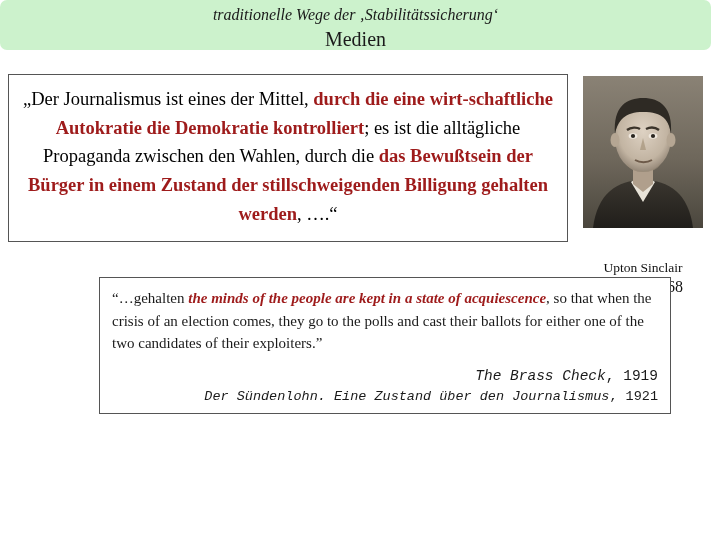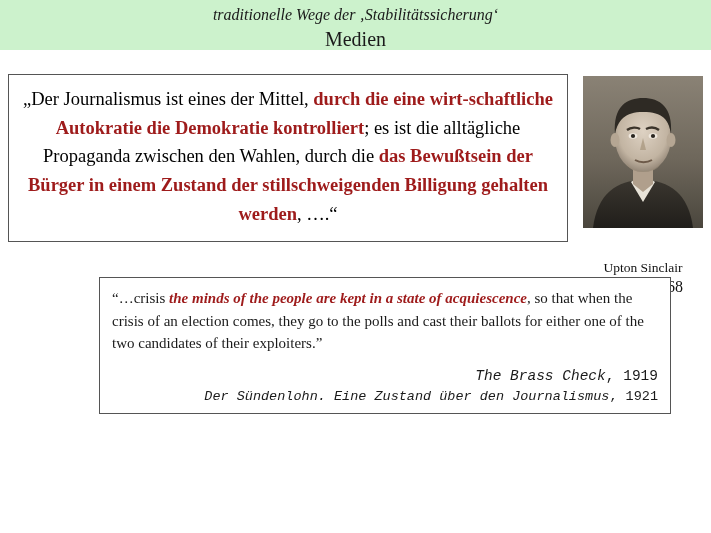--- a/index.html
+++ b/index.html
@@ -23,20 +23,21 @@
   }
   
   .header-band {
     position: absolute;
     left: 0;
     top: 0;
     width: 711px;
     height: 50px;
     background: #ccf2cc;
     text-align: center;
+    border-radius: 7px;
   }
   .header-subtitle {
     font-family: "Liberation Serif", serif;
     font-style: italic;
     font-size: 16px;
     color: #1a1a1a;
     line-height: 1.35;
     padding-top: 4px;
   }
   .header-title {
@@ -203,21 +204,21 @@
     </svg>
   </div>
 
   <div class="portrait-caption">
     <div>Upton Sinclair</div>
     <div class="portrait-dates">1878 – 1968</div>
   </div>
 
   <div class="english-box">
     <div class="english-text">
-      <span>“…crisis </span><span class="bold-red">the minds of the people are kept in a state of acquiescence</span><span>, so that when the crisis of an election comes, they go to the polls and cast their ballots for either one of the two candidates of their exploiters.”</span>
+      <span>“…gehalten </span><span class="bold-red">the minds of the people are kept in a state of acquiescence</span><span>, so that when the crisis of an election comes, they go to the polls and cast their ballots for either one of the two candidates of their exploiters.”</span>
     </div>
     <div class="source-line">
       <span class="ital">The Brass Check</span><span>, 1919</span>
     </div>
     <div class="source-line source-line-2">
       <span class="ital">Der Sündenlohn. Eine Zustand über den Journalismus</span><span>, 1921</span>
     </div>
   </div>
 
 </div>

